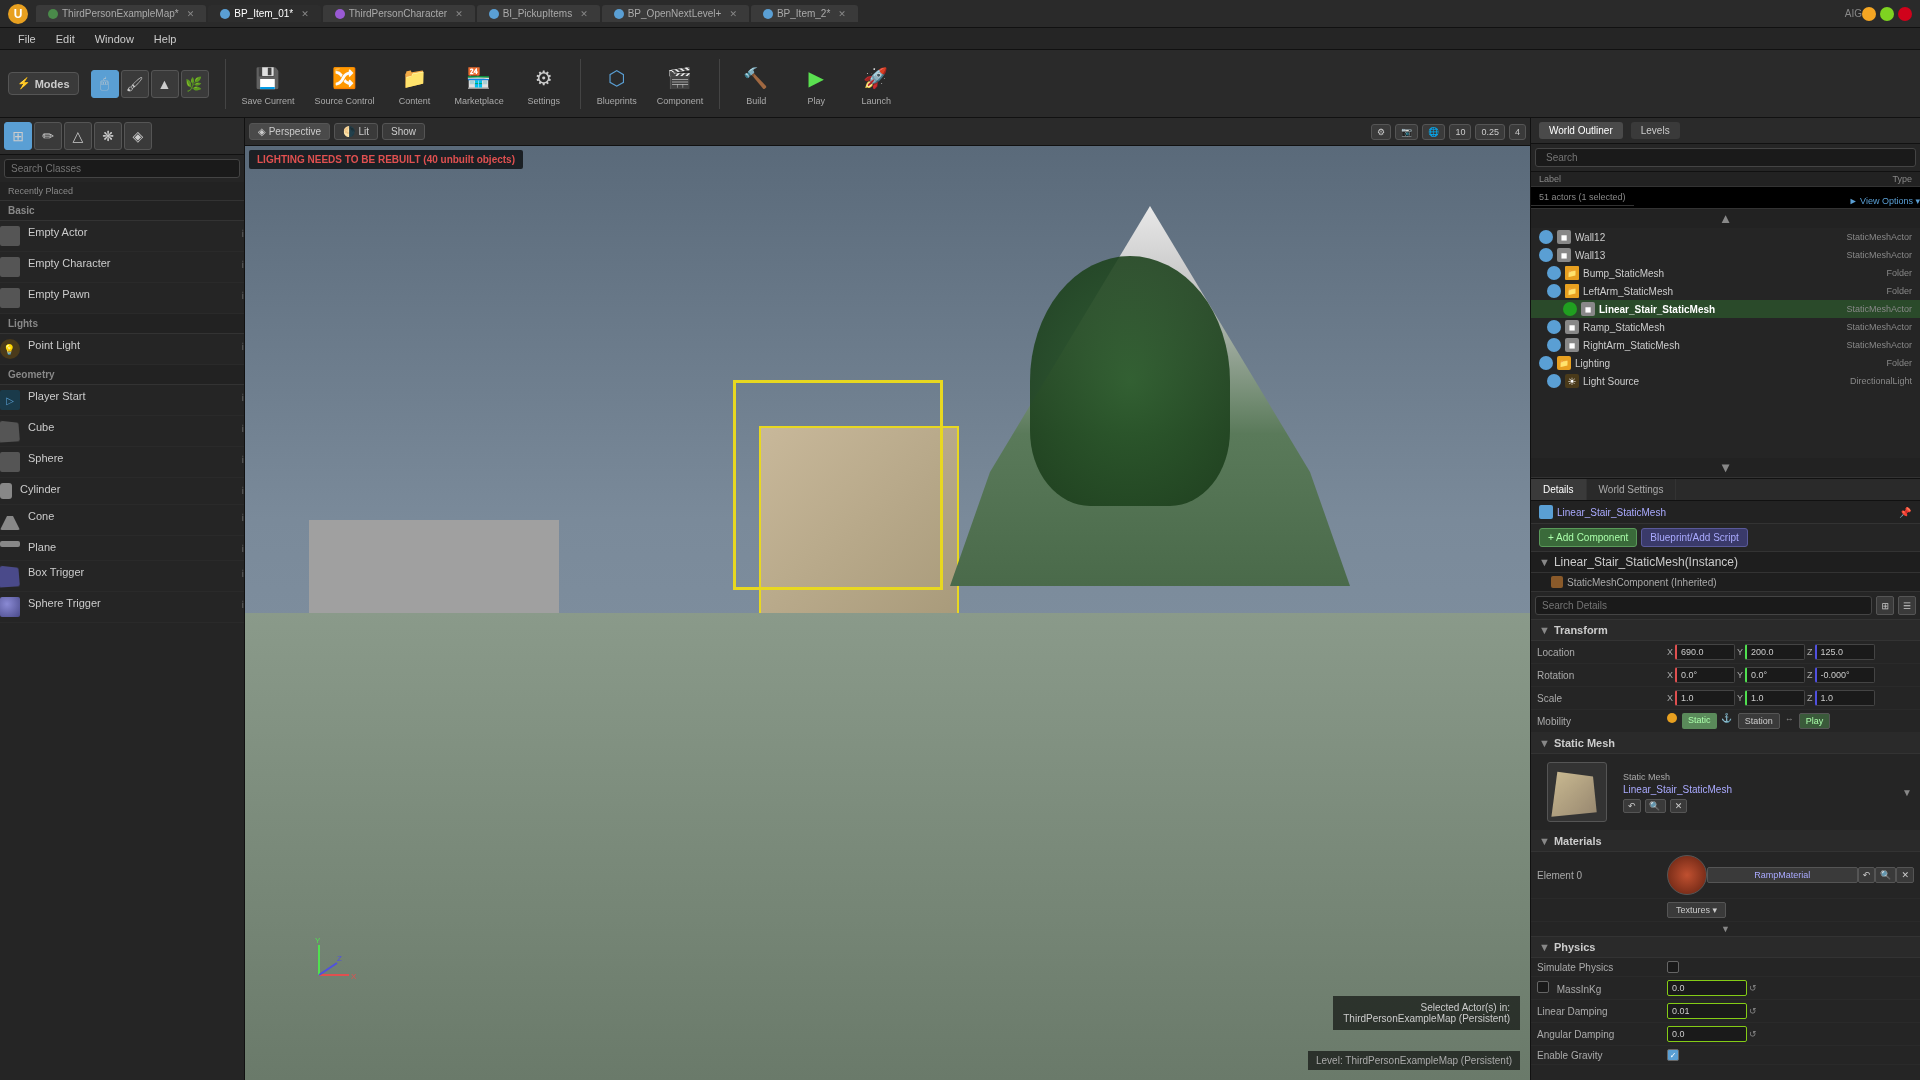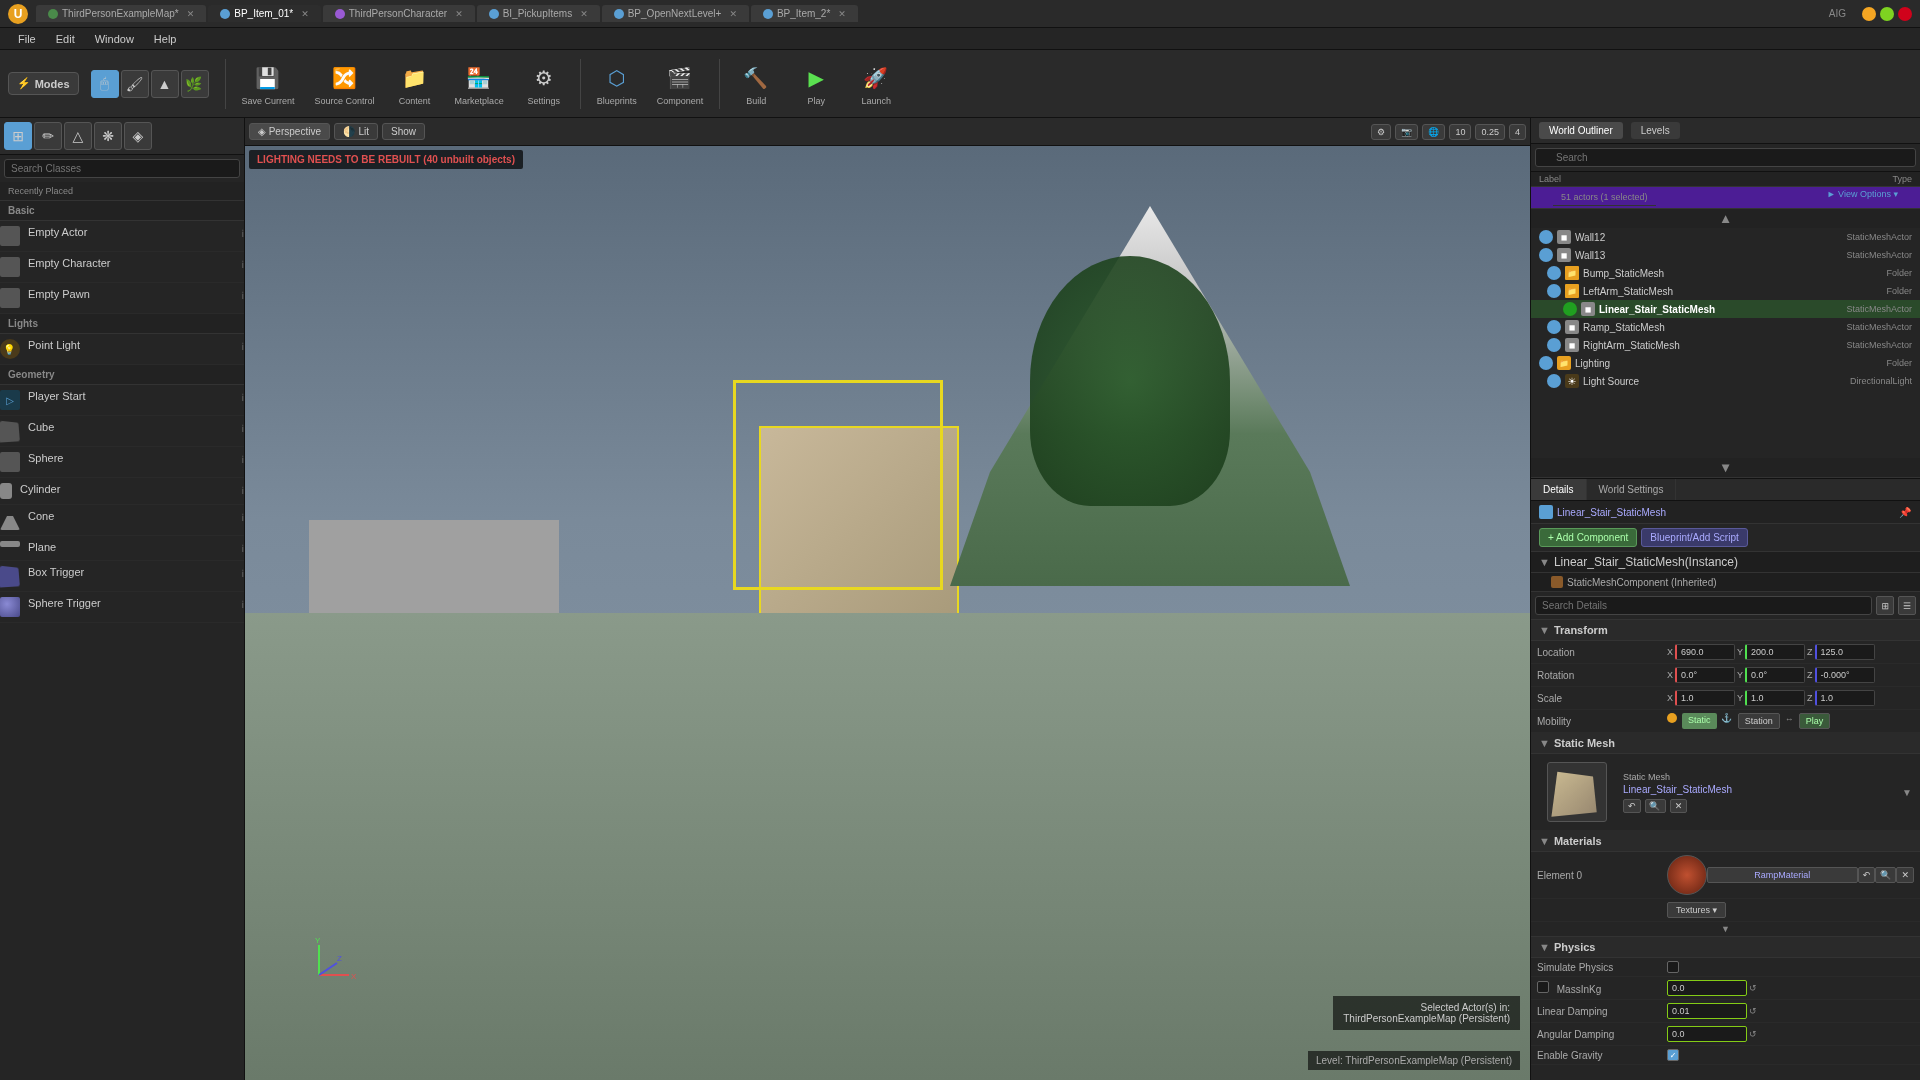--- a/index.html
+++ b/index.html
@@ -68,21 +68,21 @@
     .scene-axes { position: absolute; left: 5%; bottom: 10%; }
     .selected-info { position: absolute; bottom: 50px; right: 10px; background: rgba(0,0,0,0.6); padding: 6px 10px; font-size: 10px; color: #ccc; text-align: right; }
     .level-info { position: absolute; bottom: 10px; right: 10px; background: rgba(0,0,0,0.6); padding: 4px 8px; font-size: 10px; color: #aaa; }
 
     
     #right-panel { width: 390px; background: #252525; border-left: 1px solid #111; display: flex; flex-direction: column; }
     #outliner-header { background: #2a2a2a; padding: 4px 8px; display: flex; align-items: center; gap: 8px; border-bottom: 1px solid #111; }
     .panel-tab { padding: 3px 10px; background: #3a3a3a; border-radius: 3px; color: #ccc; font-size: 10px; cursor: pointer; }
     .panel-tab.active { background: #4a4a4a; color: #fff; }
     #outliner-search { padding: 4px; border-bottom: 1px solid #111; }
-    #outliner-search input { width: 100%; background: #1a1a1a; border: 1px solid #444; color: #ccc; padding: 3px 20px; border-radius: 3px; font-size: 10px; }
+    #outliner-search input { width: 100%; background: #1a1a1a; border: 1px solid #444; color: #ccc; padding: 3px 10px; border-radius: 3px; font-size: 10px; }
     #outliner-list { flex: 1; overflow-y: auto; max-height: 230px; }
     .outliner-item { display: flex; align-items: center; padding: 2px 8px; cursor: pointer; }
     .outliner-item.selected { background: #2a4a2a; }
     .outliner-item .vis-icon { width: 14px; height: 14px; border-radius: 50%; background: #5a9fd4; margin-right: 4px; flex-shrink: 0; }
     .outliner-item .obj-icon { width: 14px; height: 14px; background: #888; border-radius: 2px; margin-right: 4px; flex-shrink: 0; display: flex; align-items: center; justify-content: center; font-size: 8px; color: #fff; }
     .outliner-item .obj-name { flex: 1; font-size: 10px; color: #ccc; }
     .outliner-item .obj-type { font-size: 9px; color: #888; }
     .outliner-folder { padding-left: 16px; }
     .outliner-count { padding: 3px 8px; font-size: 9px; color: #888; border-bottom: 1px solid #333; }
     .outliner-view-options { font-size: 9px; color: #5a9fd4; cursor: pointer; margin-left: auto; }
@@ -161,21 +161,21 @@
       <span class="tab-icon" style="background:#5a9fd4;"></span>
       <span>BP_OpenNextLevel+</span>
       <span class="tab-close">✕</span>
     </div>
     <div class="tab-item">
       <span class="tab-icon" style="background:#5a9fd4;"></span>
       <span>BP_Item_2*</span>
       <span class="tab-close">✕</span>
     </div>
   </div>
-  <div style="margin-left:auto;display:flex;align-items:center;gap:16px;">
+  <div style="margin-left:auto;display:flex;align-items:center;gap:0;">
     <span style="color:#888;font-size:10px;">AIG</span>
     <div style="display:flex;gap:4px;">
       <button class="win-btn min"></button>
       <button class="win-btn max"></button>
       <button class="win-btn close"></button>
     </div>
   </div>
 </div>
 
 <div id="menu-bar">
@@ -418,21 +418,21 @@
 
     <div id="outliner-search">
       <input type="text" placeholder="Search" style="">
     </div>
 
     <div style="display:flex;padding:2px 8px;background:#222;border-bottom:1px solid #333;font-size:9px;color:#888;">
       <span style="flex:1;">Label</span>
       <span>Type</span>
     </div>
 
-    <div style="display:flex;align-items:flex-start;padding:2px 22px;background:#4c1d95;border-bottom:1px solid #333;">
+    <div style="display:flex;align-items:flex-end;padding:2px 0;background:#000000;border-bottom:1px solid #333;">
       <span class="outliner-count">51 actors (1 selected)</span>
       <span class="outliner-view-options">► View Options ▾</span>
     </div>
 
     <div style="display:flex;justify-content:center;gap:4px;padding:2px;background:#222;">
       <button class="scroll-btn">▲</button>
     </div>
 
     <div id="outliner-list">
       <div class="outliner-item">

